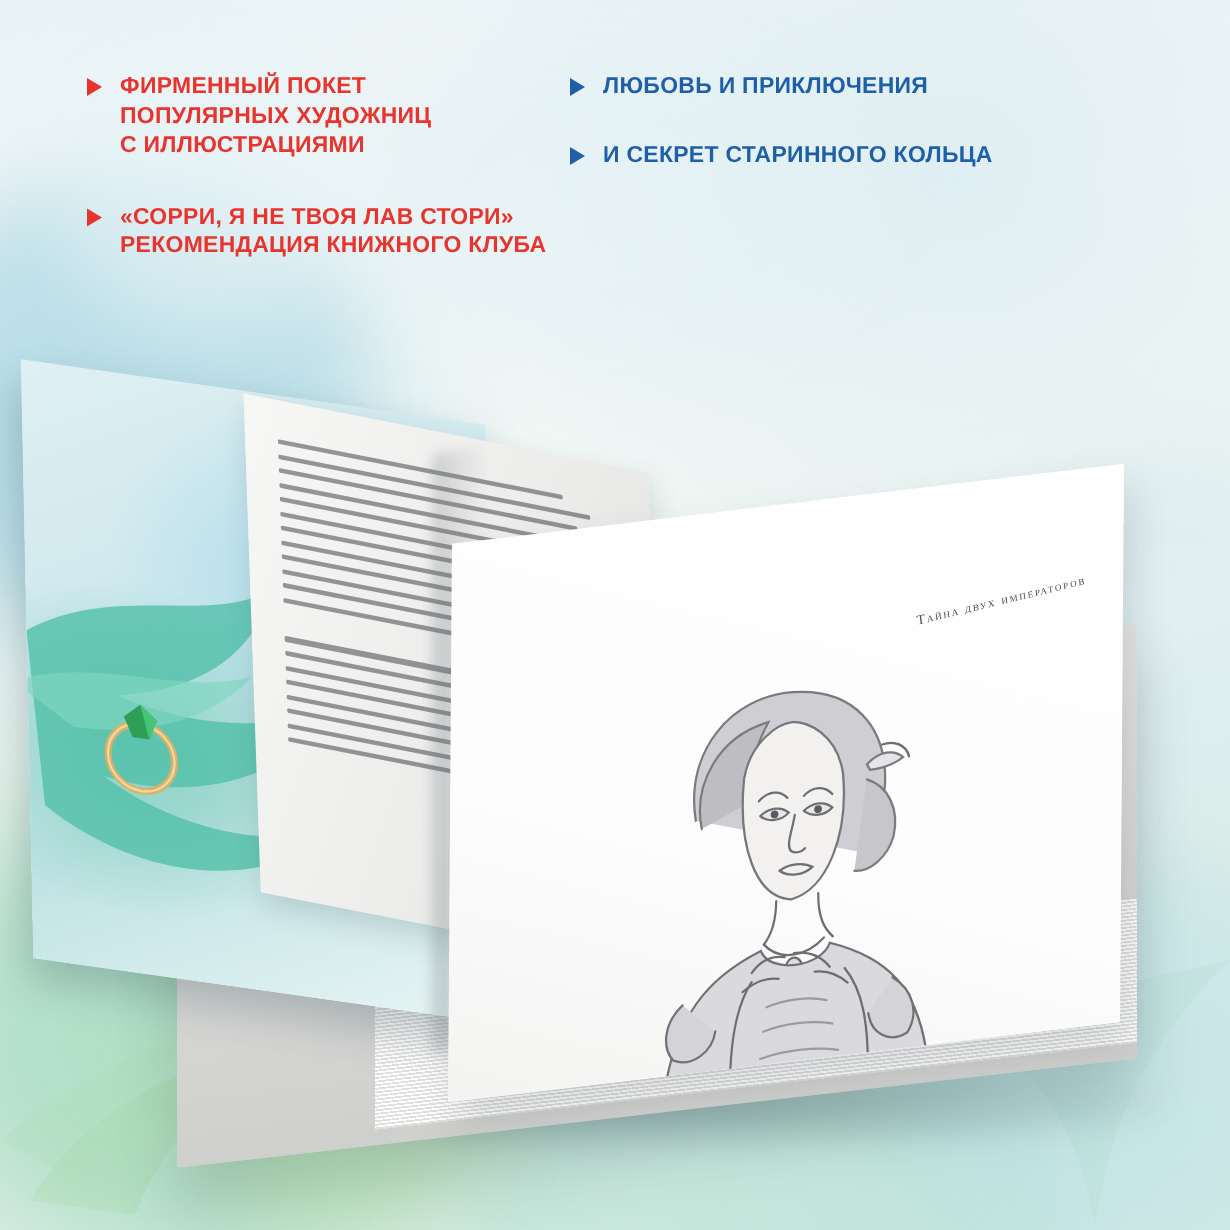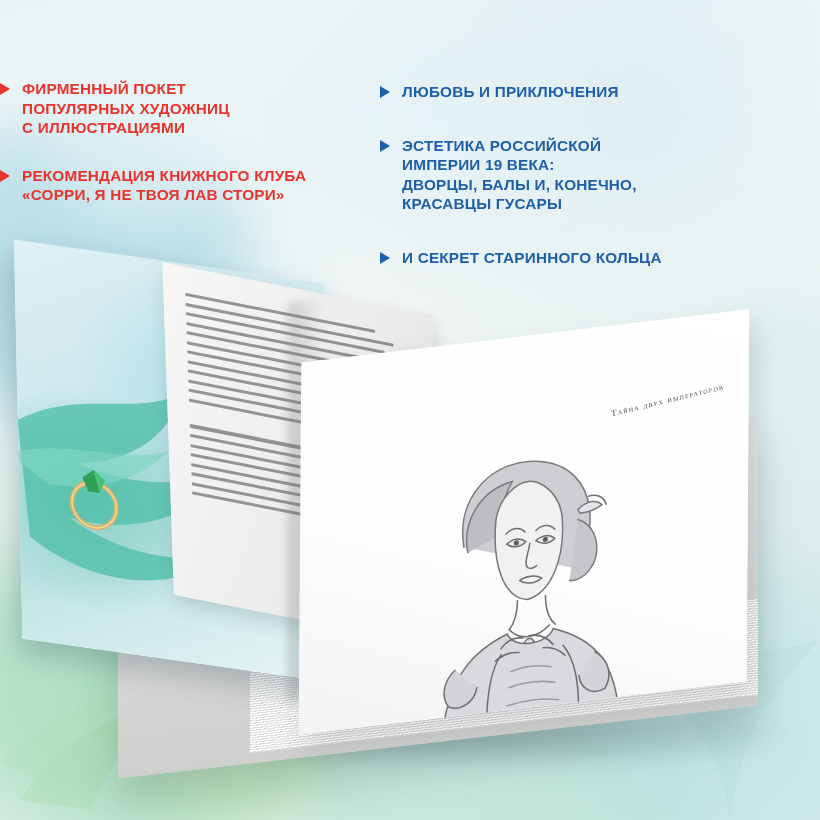--- a/index.html
+++ b/index.html
@@ -50,21 +50,21 @@
   .bullets {
     position: absolute;
     top: 48px;
     left: 0;
     width: 820px;
     height: 260px;
     display: flex;
     z-index: 6;
   }
   .col { position: relative; }
-  .col-left { width: 380px; box-sizing: border-box; margin-top: 31px; }
+  .col-left { width: 380px; padding-left: 58px; box-sizing: border-box; }
   .col-right { width: 440px; padding-left: 0px; box-sizing: border-box; }
 
   .bullet {
     position: relative;
     padding-left: 22px;
     margin-bottom: 22px;
   }
   .tri {
     position: absolute;
     left: 0;
@@ -76,21 +76,21 @@
     border-bottom: 6.5px solid transparent;
   }
   .btext {
     font-weight: bold;
     font-size: 15.3px;
     line-height: 19.6px;
     letter-spacing: .2px;
     text-transform: uppercase;
   }
   .red { color: #e8342c; }
-  .blue { color: #1f5fa8; margin-top: 34px; }
+  .blue { color: #1f5fa8; }
   .accent { color: #e8342c; }
 
   
   .book-wrap {
     position: absolute;
     left: 0; top: 0;
     width: 820px; height: 820px;
     z-index: 4;
   }
 
@@ -231,45 +231,36 @@
         <div class="btext red">
           <div>ФИРМЕННЫЙ ПОКЕТ</div>
           <div>ПОПУЛЯРНЫХ ХУДОЖНИЦ</div>
           <div>С ИЛЛЮСТРАЦИЯМИ</div>
         </div>
       </div>
 
       <div class="bullet" style="margin-top:28px;">
         <span class="tri"></span>
         <div class="btext red">
+          <div>«СОРРИ, Я НЕ ТВОЯ ЛАВ СТОРИ»</div>
           <div>РЕКОМЕНДАЦИЯ КНИЖНОГО КЛУБА</div>
-          <div>«СОРРИ, Я НЕ ТВОЯ ЛАВ СТОРИ»</div>
         </div>
       </div>
 
     </div>
 
     <div class="col col-right">
 
       <div class="bullet">
         <span class="tri" style="border-left-color:#1f5fa8;"></span>
         <div class="btext blue">
           <div>ЛЮБОВЬ И ПРИКЛЮЧЕНИЯ</div>
         </div>
       </div>
 
-      <div class="bullet" style="margin-top:26px;">
-        <span class="tri" style="border-left-color:#1f5fa8;"></span>
-        <div class="btext blue">
-          <div>ЭСТЕТИКА РОССИЙСКОЙ</div>
-          <div>ИМПЕРИИ 19 ВЕКА:</div>
-          <div>ДВОРЦЫ, БАЛЫ И, КОНЕЧНО,</div>
-          <div>КРАСАВЦЫ ГУСАРЫ</div>
-        </div>
-      </div>
 
       <div class="bullet" style="margin-top:26px;">
         <span class="tri" style="border-left-color:#1f5fa8;"></span>
         <div class="btext blue">
           <div>И СЕКРЕТ СТАРИННОГО КОЛЬЦА</div>
         </div>
       </div>
 
     </div>
   </div>

